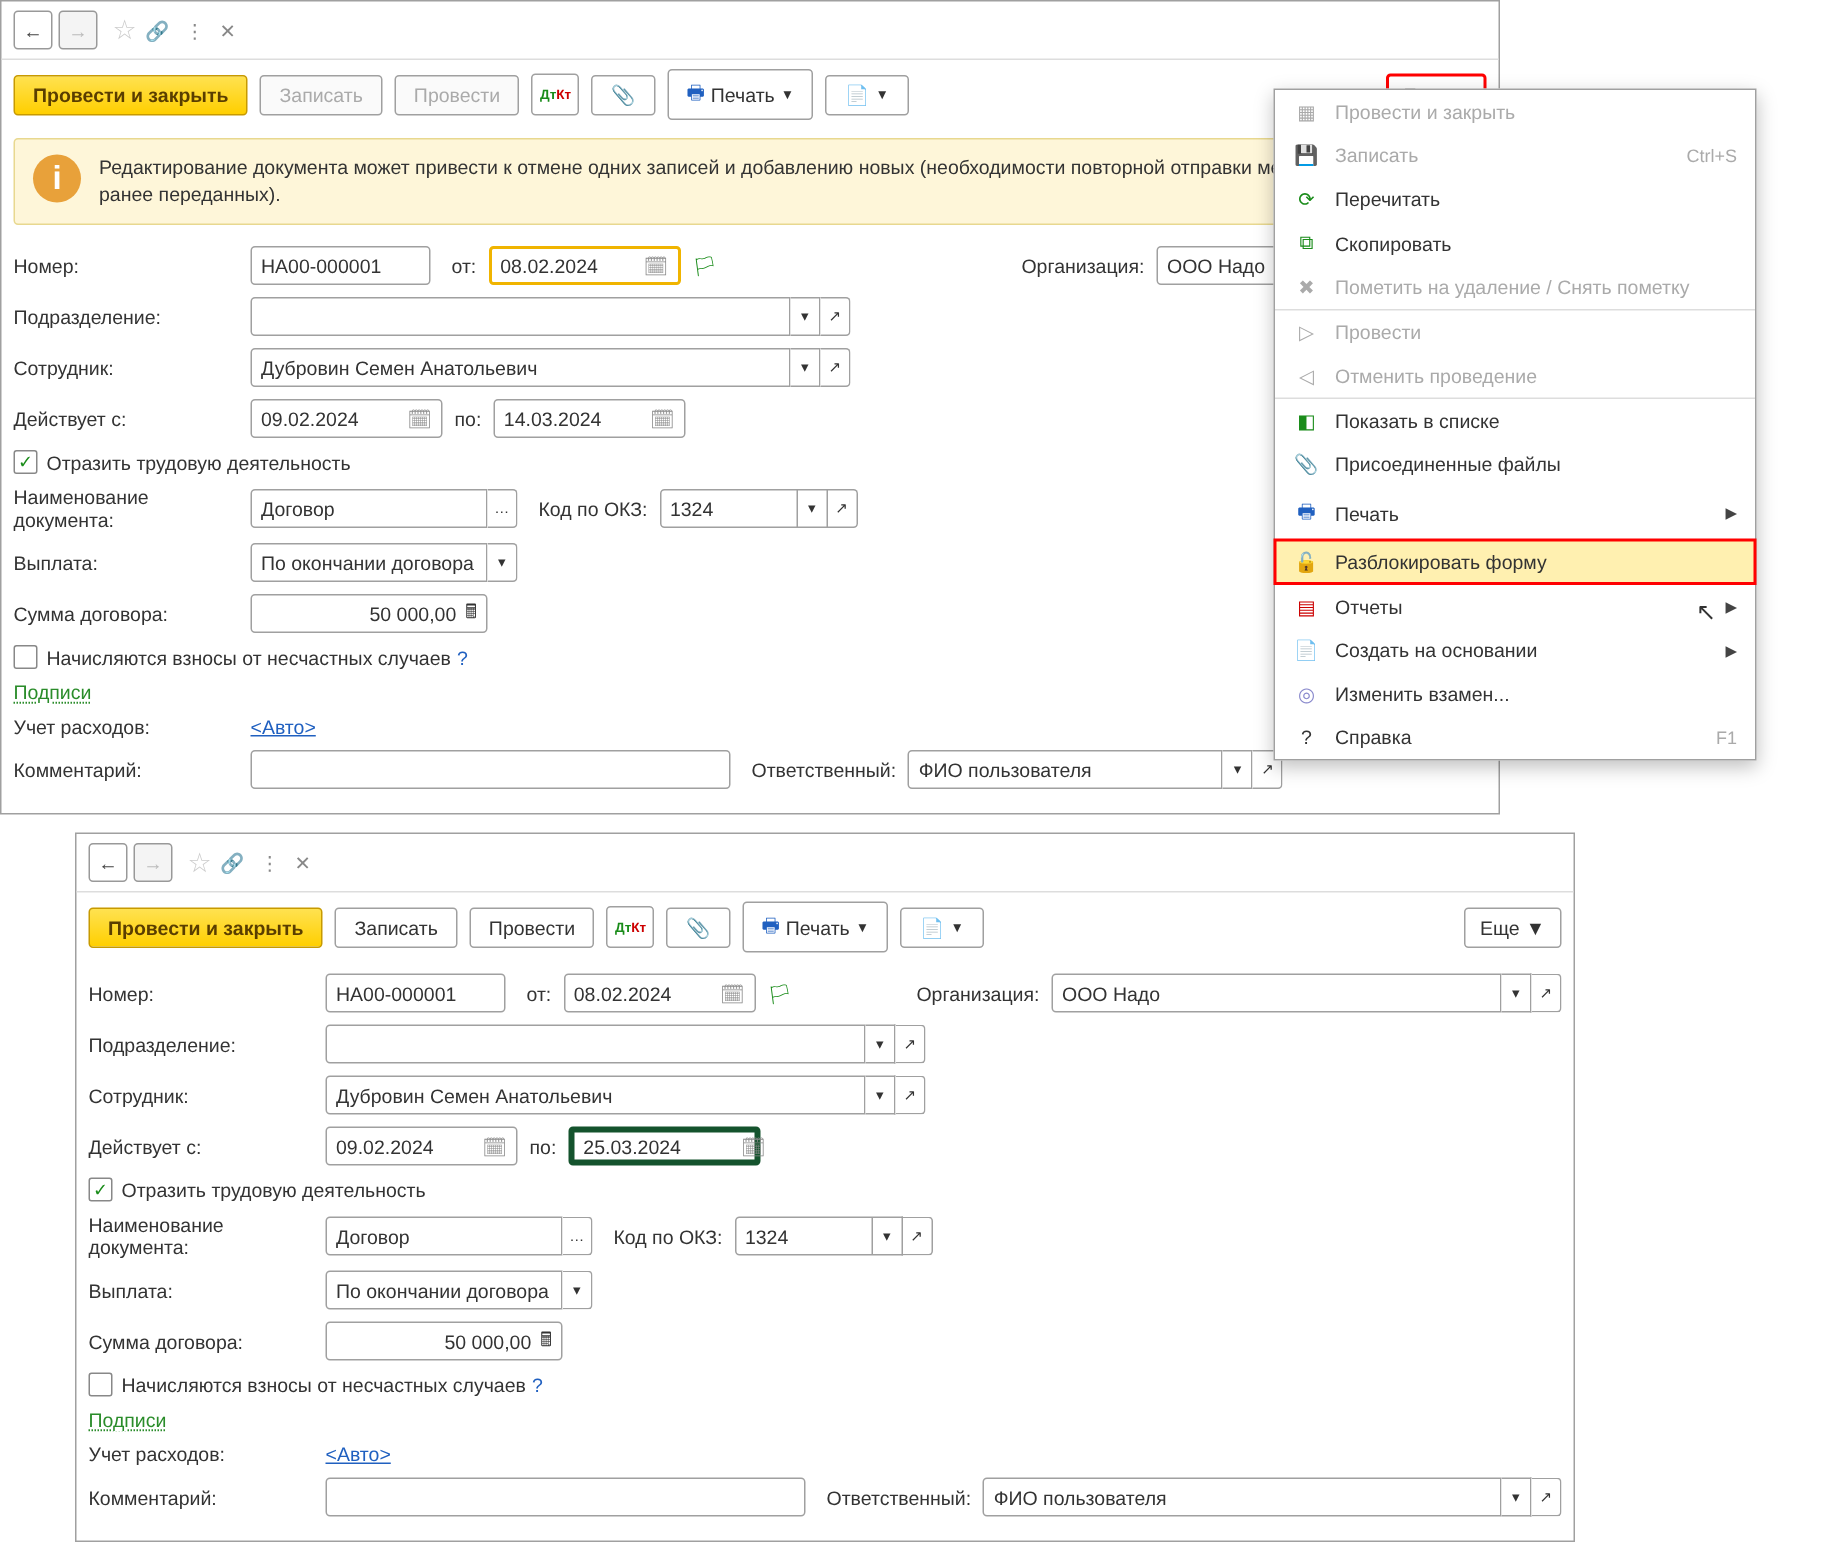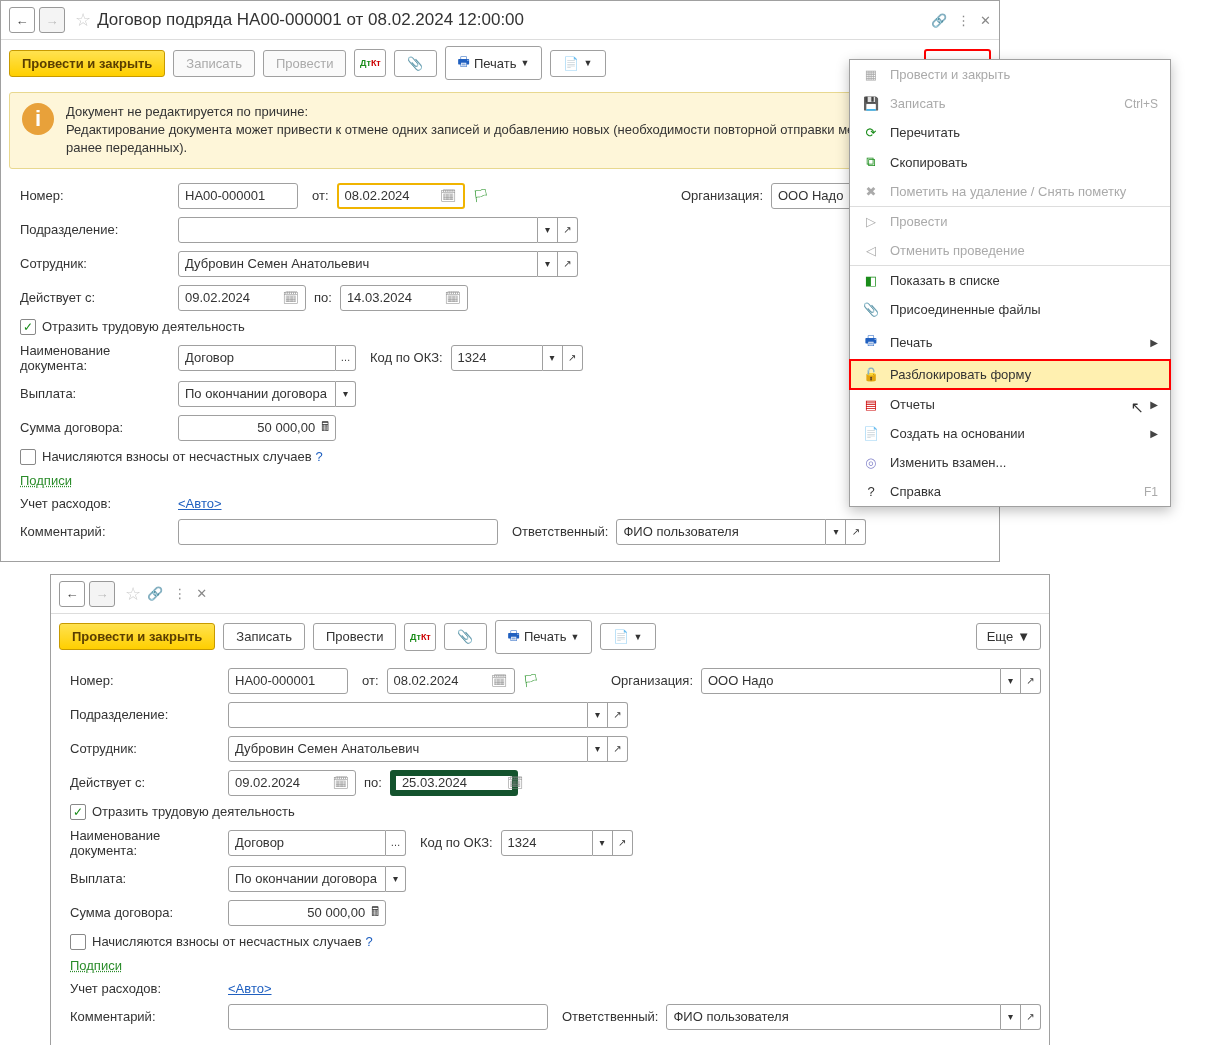--- a/index.html
+++ b/index.html
@@ -29,28 +29,28 @@
   .more-btn { border:1px solid #a0a0a0; border-radius:3px; padding:5px 10px; margin-left:auto; cursor:pointer; display:inline-flex; gap:4px; align-items:center; }
   .more-btn.hl { border:2px solid red; }
 
   
   .info-panel { background:#fef6d9; border:1px solid #e8d88f; border-radius:3px; margin:6px 8px; padding:10px 12px; display:flex; gap:12px; }
   .info-icon { width:32px; height:32px; background:#e8a13a; border-radius:50%; color:#fff; font-size:22px; font-weight:bold; display:flex; align-items:center; justify-content:center; flex-shrink:0; }
   .info-text { line-height:1.4; }
   .info-text a { color:#2060c0; text-decoration:underline; }
 
   
-  .form { padding: 8px; margin-left: 11px; }
+  .form { padding: 8px; }
   .row { display:flex; align-items:center; margin-bottom:8px; }
   .lbl { width:158px; }
   .input { border:1px solid #a0a0a0; border-radius:3px; padding:4px 6px; height:26px; display:flex; align-items:center; background:#fff; }
   .input-date { width:128px; display:flex; }
   .input-date .cal-ic { margin-left:auto; color:#888; }
   .input.hl-yellow { border: 2px solid #f0b400; }
-  .input.hl-red { border: 6px solid #14532d; gap: 40px; }
+  .input.hl-red { border: 4px solid #14532d; gap: 40px; }
   .mini-btn { width:20px; height:26px; border:1px solid #a0a0a0; border-left:none; display:flex; align-items:center; justify-content:center; font-size:10px; cursor:pointer; background:#fff; }
   .combo { display:flex; }
   .combo .input { border-radius:3px 0 0 3px; }
   .combo .mini-btn:last-child { border-radius:0 3px 3px 0; }
   .checkbox { width:16px; height:16px; border:1px solid #888; border-radius:2px; display:inline-flex; align-items:center; justify-content:center; margin-right:6px; color:#1a8c1a; font-size:12px; }
   .link-green { color:#2a8c2a; text-decoration: underline dotted; cursor:pointer; }
   .link-blue { color:#2060c0; text-decoration: underline; cursor:pointer; }
   .q-icon { color:#2060c0; margin-left:4px; cursor:pointer; }
 
   
@@ -71,21 +71,20 @@
 </head>
 <body>
 
 <div class="wrapper">
 
 <div class="window w1">
   <div class="titlebar">
     <div class="nav-btn">←</div>
     <div class="nav-btn disabled">→</div>
     <div class="star">☆</div>
-    <div class="title">Договор подряда НА00-000001 от 08.02.2024 12:00:00</div>
     <div class="right">
       <span class="icon-btn">🔗</span>
       <span class="icon-btn">⋮</span>
       <span class="icon-btn">✕</span>
     </div>
   </div>
 
   <div class="toolbar">
     <div class="btn main">
           <span>Провести и закрыть</span>
@@ -114,21 +113,20 @@
         </div>
     <div class="more-btn hl">
           <span>Еще</span> 
           <span class="caret">▼</span>
         </div>
   </div>
 
   <div class="info-panel">
     <div class="info-icon">i</div>
     <div class="info-text">
-      <div>Документ не редактируется по причине:</div>
       <div>Редактирование документа может привести к отмене одних записей и добавлению новых (необходимости повторной отправки мероприятий взамен ранее переданных).</div>
     </div>
   </div>
 
   <div class="form">
     <div class="row">
       <div class="lbl">Номер:</div>
       <div class="input" style="width:120px">НА00-000001</div>
       <div style="margin:0 8px 0 14px">от:</div>
       <div class="input input-date hl-yellow">

